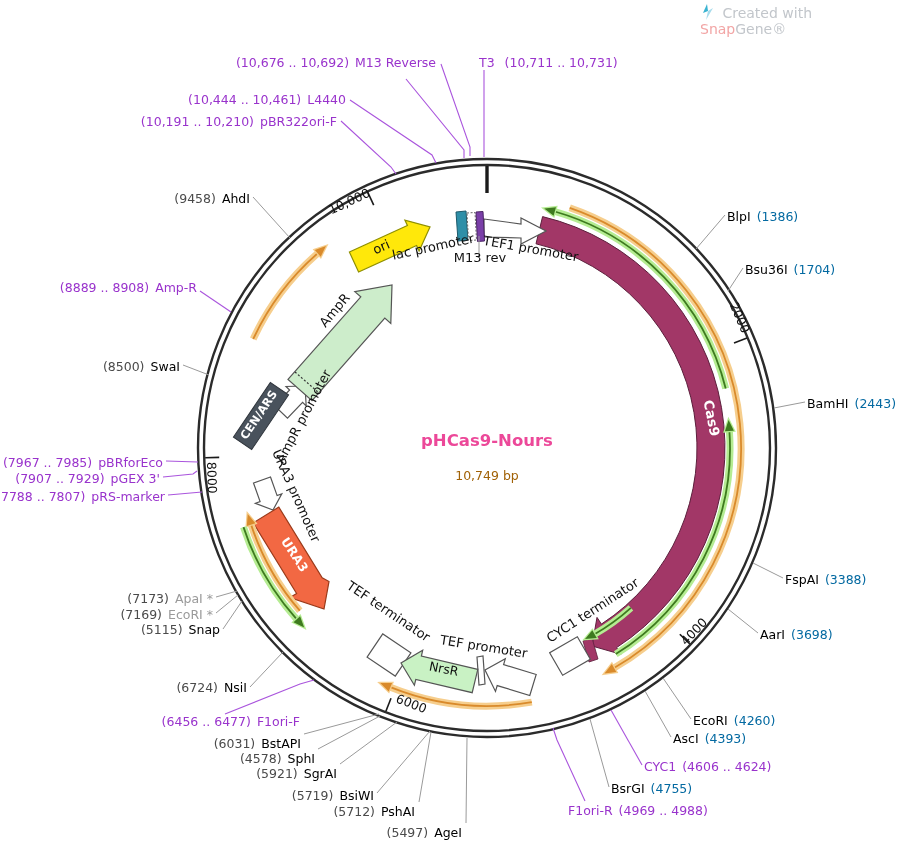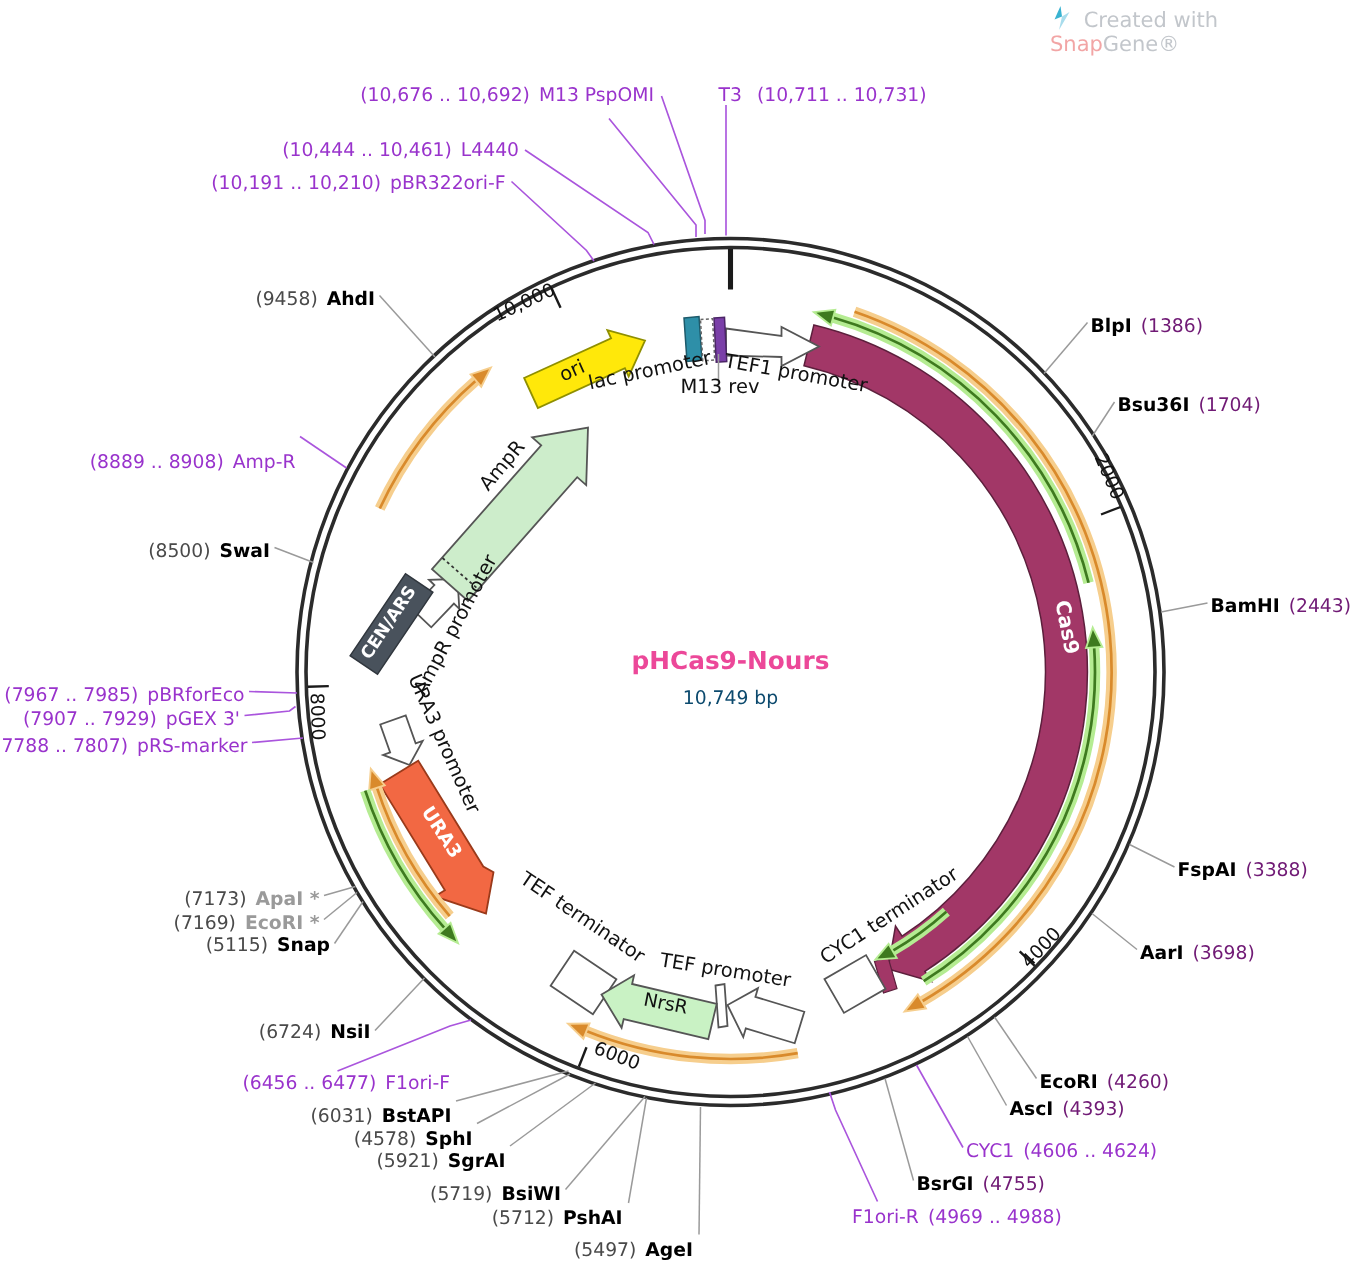--- a/index.html
+++ b/index.html
@@ -1,29 +1,29 @@
 <!DOCTYPE html>
 <html style="--purple: #9933CC; --purple_line: #AA55DD; --enzyme_line: #9a9a9a; --ring: #2b2b2b; --cas9_fill: #A23767; --cas9_stroke: #5C1F3C; --ura3_fill: #F26843; --ura3_stroke: #9a3a1a; --ori_fill: #FFE80A; --ori_stroke: #8f8f00; --ampr_fill: #CDEDCB; --nrsr_fill: #C9F2C4; --cen_ars_fill: #49525C; --white_feature_stroke: #555555; --green_halo: #B5EC92; --green_core: #3E7A1F; --orange_halo: #F6CE8D; --orange_core: #D98A2B; --teal_block: #2E8FA8; --purple_block: #7A3FA8;"><head>
 <meta charset="utf-8">
 <style>
   html,body{margin:0;padding:0;background:#ffffff;}
   #stage{position:relative;width:902px;height:842px;background:#fff;overflow:hidden;
          font-family:"DejaVu Sans","Liberation Sans",sans-serif;}
   svg{position:absolute;left:0;top:0;}
   .co{position:absolute;white-space:nowrap;font-size:12.5px;color:#1a1a1a;}
-  .co .nm{font-weight:bold;color:#000;}
-  .co .pos{color:#701a75;margin-left:6px;}
+  .co .nm{font-weight:normal;color:#000;}
+  .co .pos{color:#0369a1;margin-left:6px;}
   .co .pos2{color:#4a4a4a;margin-right:6px;}
   .co.purple, .co.purple .nm, .co.purple .pos, .co.purple .pos2{color:var(--purple);font-weight:normal;}
   .co.grayed .nm{color:#9a9a9a;}
   .wm{position:absolute;top:3px;left:700px;font-size:14px;color:#c2c6cb;}
   .wm .snap{color:#f2a5a5;}
   .title{position:absolute;left:387px;top:431px;width:200px;text-align:center;}
   .title .nm{font-weight:bold;font-size:16.5px;color:#ec4899;}
-  .title .sz{font-size:12.5px;color:#0c4a6e;margin-top:7px;}
+  .title .sz{font-size:12.5px;color:#a16207;margin-top:18px;}
   text.ft{font-size:13px;fill:#111;}
   text.ftw{font-size:12.5px;fill:#fff;font-weight:bold;}
   text.tick{font-size:12.5px;fill:#111;}
 </style>
 </head>
 <body>
 
 <div id="stage">
 
   <div class="wm">
@@ -173,21 +173,21 @@
     <text class="tick" transform="translate(395,702) rotate(21)">6000</text>
     <text class="tick" transform="translate(207,462) rotate(88)">8000</text>
     <text class="tick" text-anchor="end" transform="translate(371,196) rotate(-25)">10,000</text>
   </svg>
 
   <div class="title">
     <div class="nm">pHCas9-Nours</div>
     <div class="sz">10,749 bp</div>
   </div>
 
-  <div class="co purple" style="right:466px;top:55px"><span class="pos2">(10,676 .. 10,692)</span><span>M13 PspOMI</span></div>
+  <div class="co purple" style="right:466px;top:55px"><span class="pos2">(10,676 .. 10,692)</span><span>M13 Reverse</span></div>
   <div class="co purple" style="left:479px;top:55px"><span>T3</span><span class="pos" style="margin-left:10px">(10,711 .. 10,731)</span></div>
   <div class="co purple" style="right:556px;top:92px"><span class="pos2">(10,444 .. 10,461)</span><span>L4440</span></div>
   <div class="co purple" style="right:565px;top:114px"><span class="pos2">(10,191 .. 10,210)</span><span>pBR322ori-F</span></div>
 
   <div class="co" style="left:727px;top:209px"><span class="nm">BlpI</span><span class="pos">(1386)</span></div>
   <div class="co" style="left:745px;top:262px"><span class="nm">Bsu36I</span><span class="pos">(1704)</span></div>
   <div class="co" style="left:807px;top:396px"><span class="nm">BamHI</span><span class="pos">(2443)</span></div>
   <div class="co" style="left:785px;top:572px"><span class="nm">FspAI</span><span class="pos">(3388)</span></div>
   <div class="co" style="left:760px;top:627px"><span class="nm">AarI</span><span class="pos">(3698)</span></div>
   <div class="co" style="left:693px;top:713px"><span class="nm">EcoRI</span><span class="pos">(4260)</span></div>
@@ -205,16 +205,16 @@
   <div class="co purple" style="right:602px;top:714px"><span class="pos2">(6456 .. 6477)</span><span>F1ori-F</span></div>
   <div class="co" style="right:655px;top:680px"><span class="pos2">(6724)</span><span class="nm">NsiI</span></div>
   <div class="co" style="right:682px;top:622px"><span class="pos2">(5115)</span><span class="nm">Snap</span></div>
   <div class="co grayed" style="right:689px;top:591px"><span class="pos2">(7173)</span><span class="nm">ApaI *</span></div>
   <div class="co grayed" style="right:689px;top:607px"><span class="pos2">(7169)</span><span class="nm">EcoRI *</span></div>
 
   <div class="co purple" style="right:737px;top:489px"><span class="pos2">(7788 .. 7807)</span><span>pRS-marker</span></div>
   <div class="co purple" style="right:742px;top:471px"><span class="pos2">(7907 .. 7929)</span><span>pGEX 3'</span></div>
   <div class="co purple" style="right:739px;top:455px"><span class="pos2">(7967 .. 7985)</span><span>pBRforEco</span></div>
   <div class="co" style="right:722px;top:359px"><span class="pos2">(8500)</span><span class="nm">SwaI</span></div>
-  <div class="co purple" style="right:705px;top:300px"><span class="pos2">(8889 .. 8908)</span><span>Amp-R</span></div>
+  <div class="co purple" style="right:705px;top:280px"><span class="pos2">(8889 .. 8908)</span><span>Amp-R</span></div>
   <div class="co" style="right:652px;top:191px"><span class="pos2">(9458)</span><span class="nm">AhdI</span></div>
 
 </div>
 
 </body></html>

